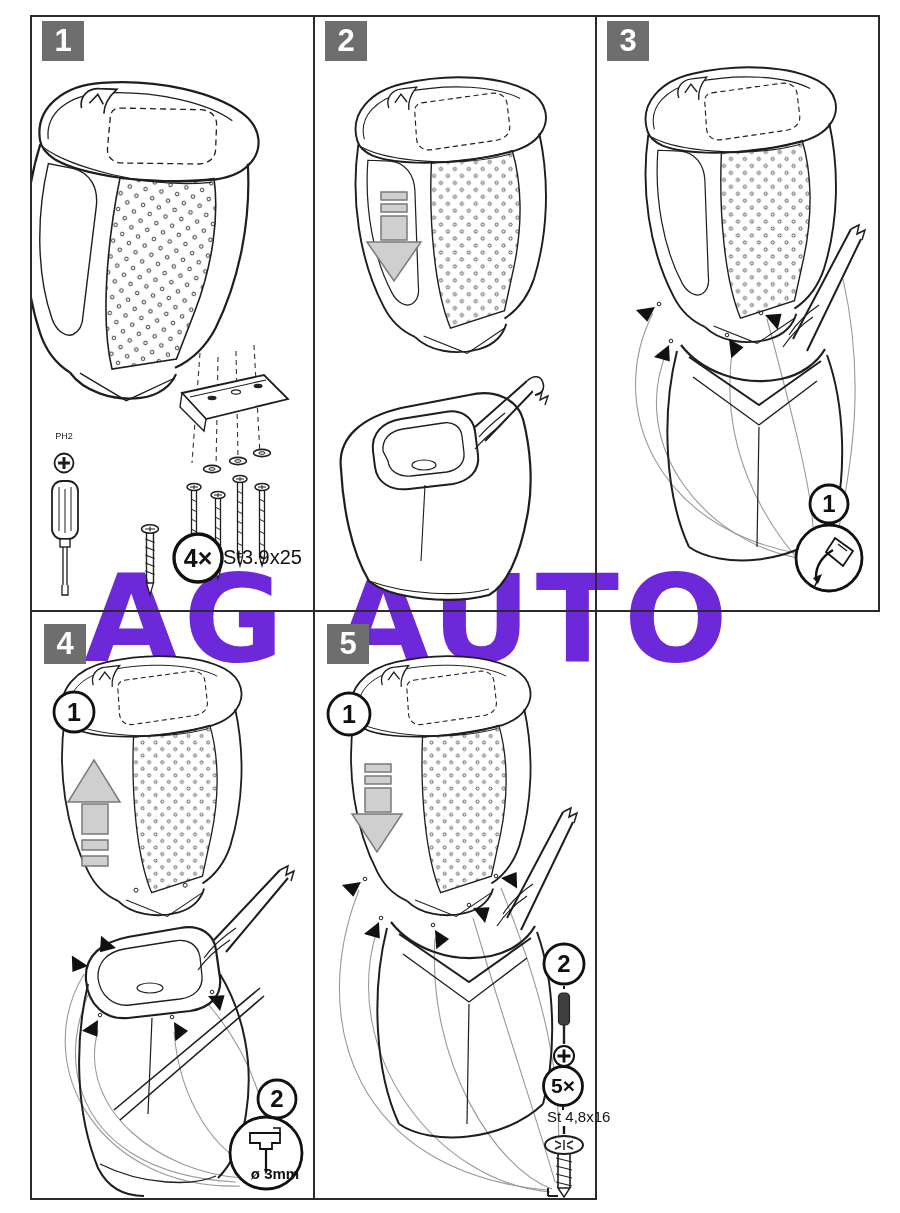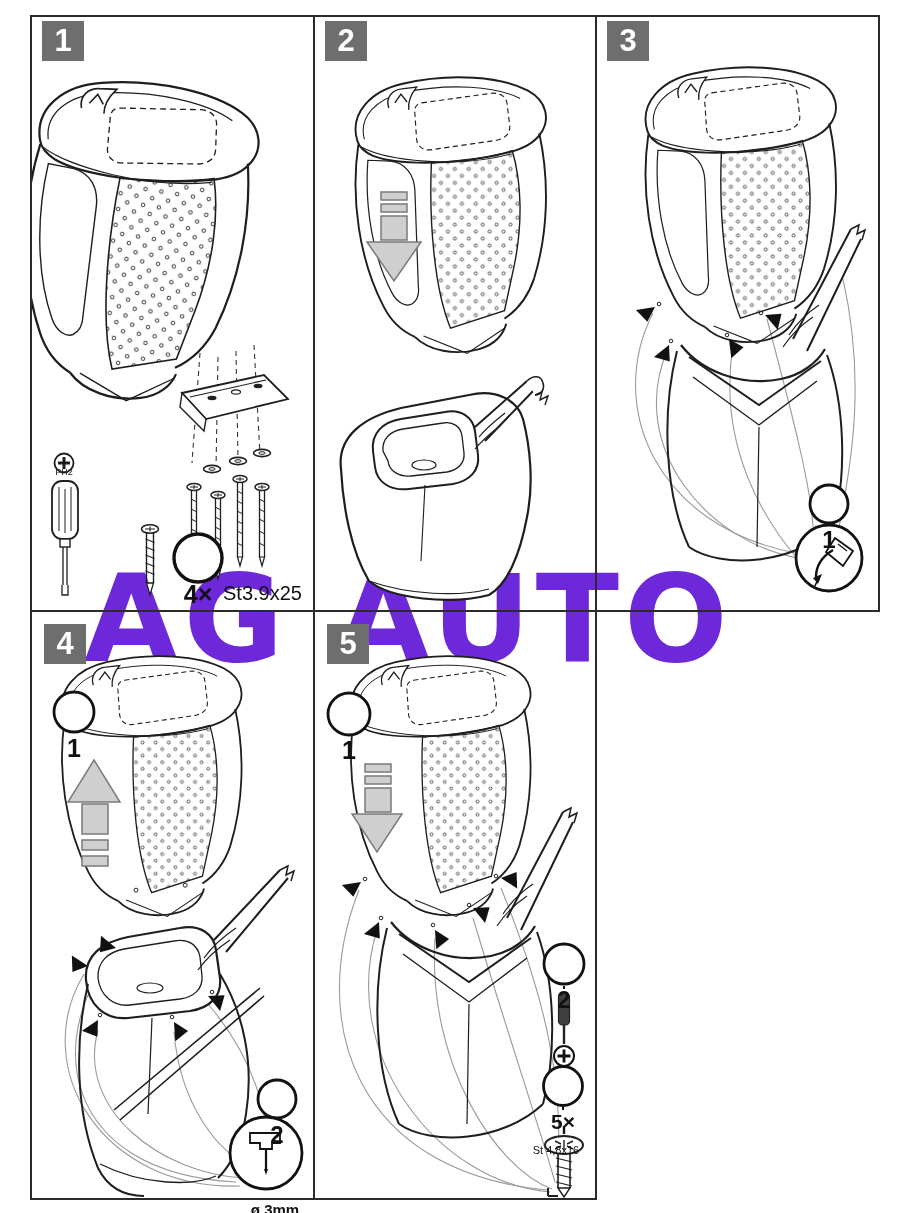--- a/index.html
+++ b/index.html
@@ -6,21 +6,21 @@
   .page{position:relative;width:900px;height:1213px;background:#fff;overflow:hidden;
         font-family:"Liberation Sans",sans-serif;}
   .watermark{position:absolute;left:84px;top:548px;font-size:122px;font-weight:bold;
         color:#6d28d9;letter-spacing:5px;white-space:nowrap;z-index:0;
         font-family:"DejaVu Sans",sans-serif;}
   .panel{position:absolute;border:2px solid #2b2b2b;box-sizing:border-box;z-index:1;background:transparent;}
   .panel svg{position:absolute;left:0;top:0;z-index:1;}
   .badge{position:absolute;width:42px;height:40px;background:#6e6e6e;color:#fff;
         display:flex;align-items:center;justify-content:center;font-weight:bold;
         font-size:31px;z-index:2;}
-  .ovl{position:absolute;z-index:2;color:#111;margin-top:36px;}
+  .ovl{position:absolute;z-index:2;color:#111;}
   .circle-label{display:flex;align-items:center;justify-content:center;font-weight:bold;}
   .spec{font-weight:normal;}
   .small-label{font-size:9px;color:#222;}
 </style>
 </head>
 <body>
 
 <div class="page">
 
   <div class="watermark">AG AUTO</div>
@@ -419,16 +419,16 @@
         <path d="M243,541 V576 M255,541 V576" stroke-width="1.6"></path>
         <path d="M241,546 l16,4 M241,554 l16,4 M241,562 l16,4 M241,570 l16,4" stroke-width="1.1" fill="none"></path>
         <path d="M243,576 L249,585 L255,576 Z" stroke-width="1.4"></path>
         <path d="M233,584 v-8 M233,584 h10" stroke-width="2" fill="none"></path>
       </g>
     </svg>
     <div class="badge" style="left:12px;top:12px;">5</div>
     <div class="ovl circle-label" style="left:16px;top:88px;width:36px;height:28px;font-size:25px;">1</div>
     <div class="ovl circle-label" style="left:231px;top:338px;width:36px;height:28px;font-size:24px;">2</div>
     <div class="ovl circle-label" style="left:228px;top:461px;width:40px;height:26px;font-size:21px;">5×</div>
-    <div class="ovl spec" style="left:208px;top:496px;width:66px;text-align:center;font-size:11px;">St 4,8x16</div>
+    <div class="ovl spec" style="left:232px;top:496px;width:66px;text-align:left;font-size:15px;">St 4,8x16</div>
   </div>
 
 </div>
 
 </body></html>

